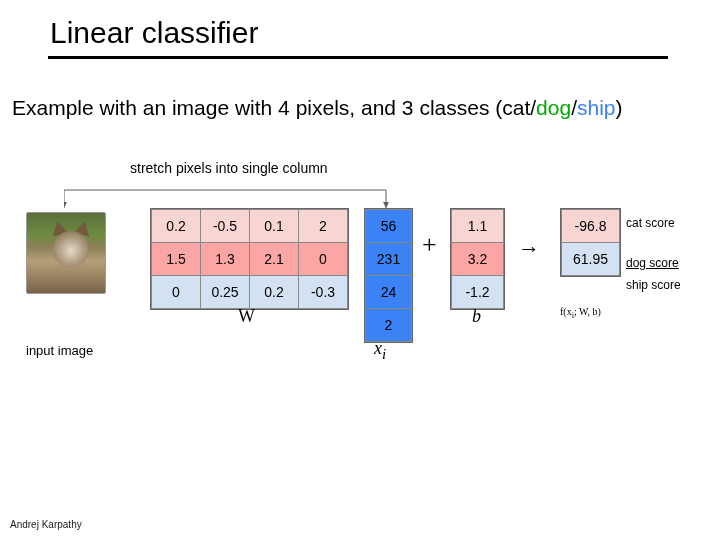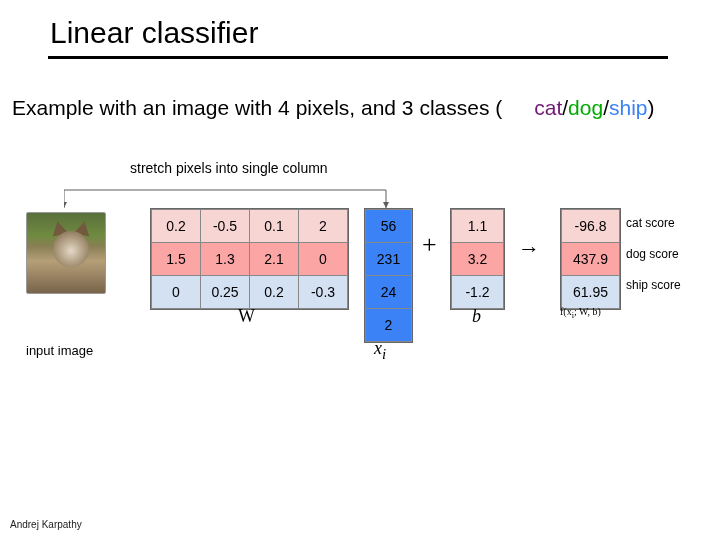--- a/index.html
+++ b/index.html
@@ -29,21 +29,21 @@
     border-top: 3px solid #000;
   }
   .example-line {
     position: absolute;
     left: 12px;
     top: 96px;
     font-size: 21px;
   }
   .paren { color: #000; }
   .slash { color: #000; }
-  .cat-col { color: #701a75; margin-left: 32px; }
+  .cat-col { color: #000000; }
   .dog-col { color: #0a0; }
   .ship-col { color: #3b82f6; }
 
   .diagram {
     position: absolute;
     left: 20px;
     top: 160px;
     width: 680px;
     height: 260px;
   }
@@ -155,21 +155,21 @@
   .f-label { left: 540px; top: 146px; font-size: 10px; font-style: normal; }
 
   .score-label {
     position: absolute;
     font-size: 12px;
     left: 606px;
     text-align: left;
     white-space: nowrap;
   }
   .score-cat  { top: 56px; }
-  .score-dog  { top: 87px; }
+  .score-dog  { top: 96px; text-decoration: underline; }
   .score-ship { top: 118px; }
 
   .credit {
     position: absolute;
     left: 10px;
     bottom: 10px;
     font-size: 10px;
     color: #222;
   }
 </style>
@@ -269,23 +269,20 @@
   <div class="var-label b-label">b</div>
 
   <div class="sym arrow">→</div>
 
   <div class="grid f-grid">
     <table>
       <tbody>
           <tr class="row-cat">
             <td>-96.8</td>
           </tr>
-      <tr class="row-dog">
-            <td>437.9</td>
-          </tr>
       <tr class="row-ship">
             <td>61.95</td>
           </tr>
     </tbody>
       </table>
   </div>
   <div class="var-label f-label">
     <span>f(x</span><sub>i</sub><span>; W, b)</span>
   </div>
 

